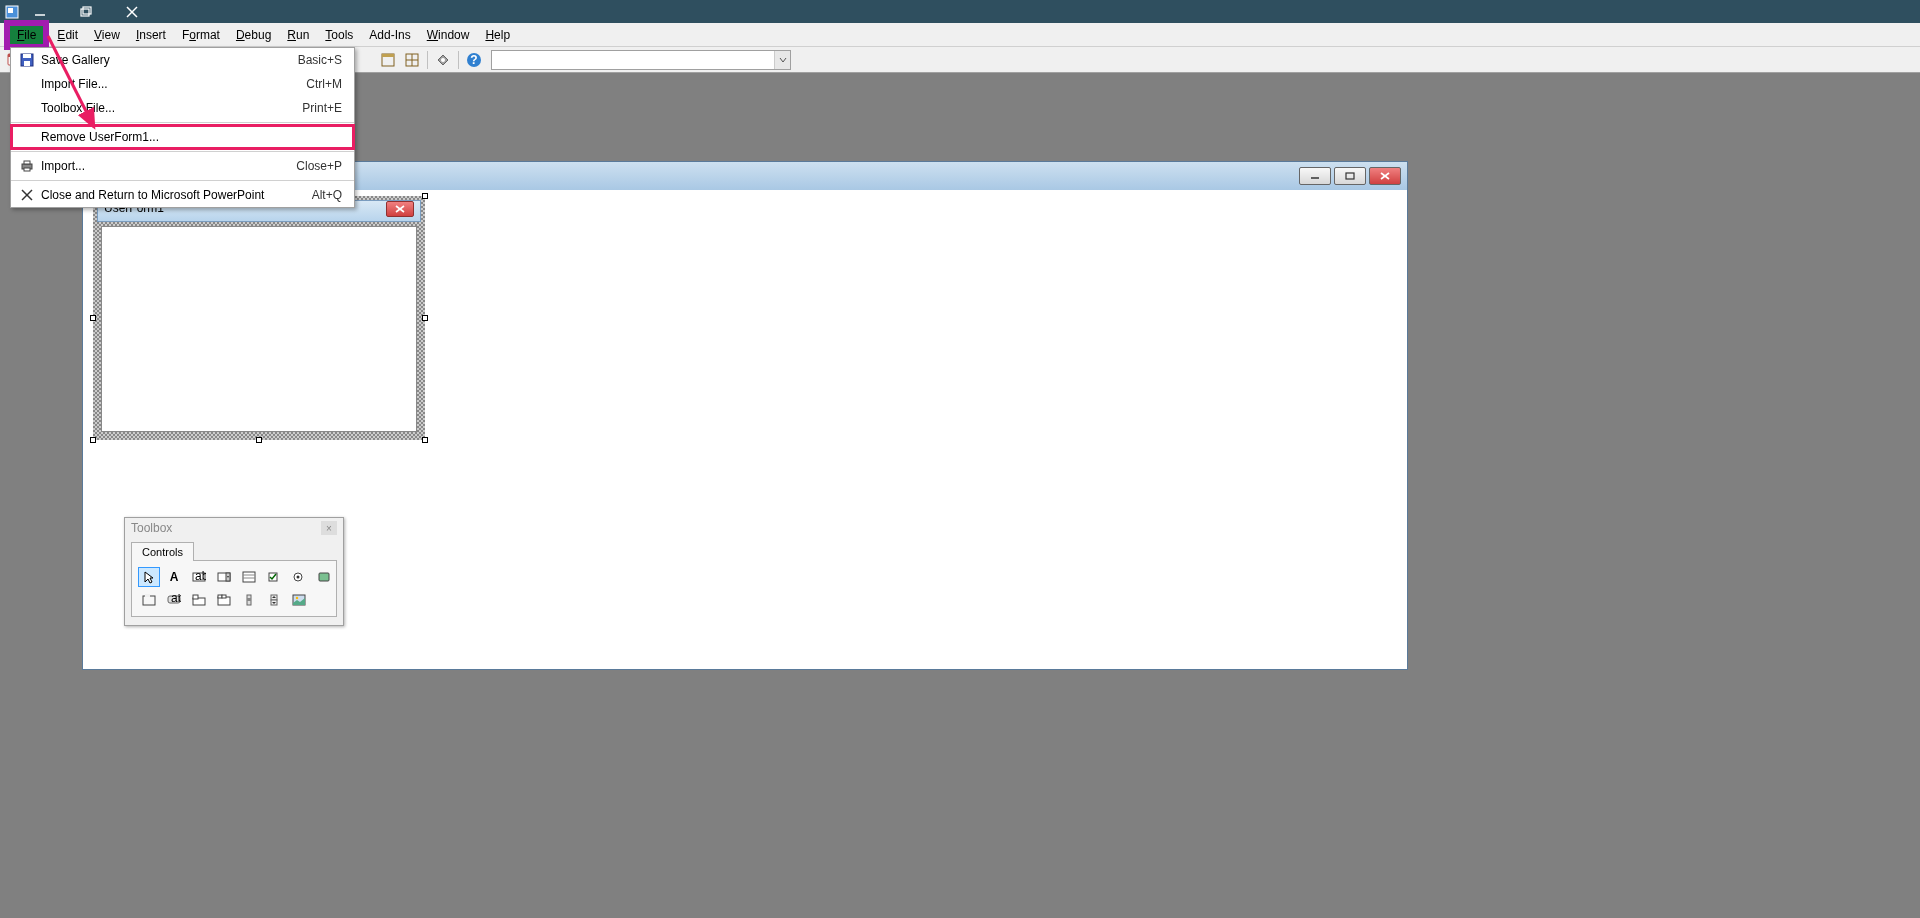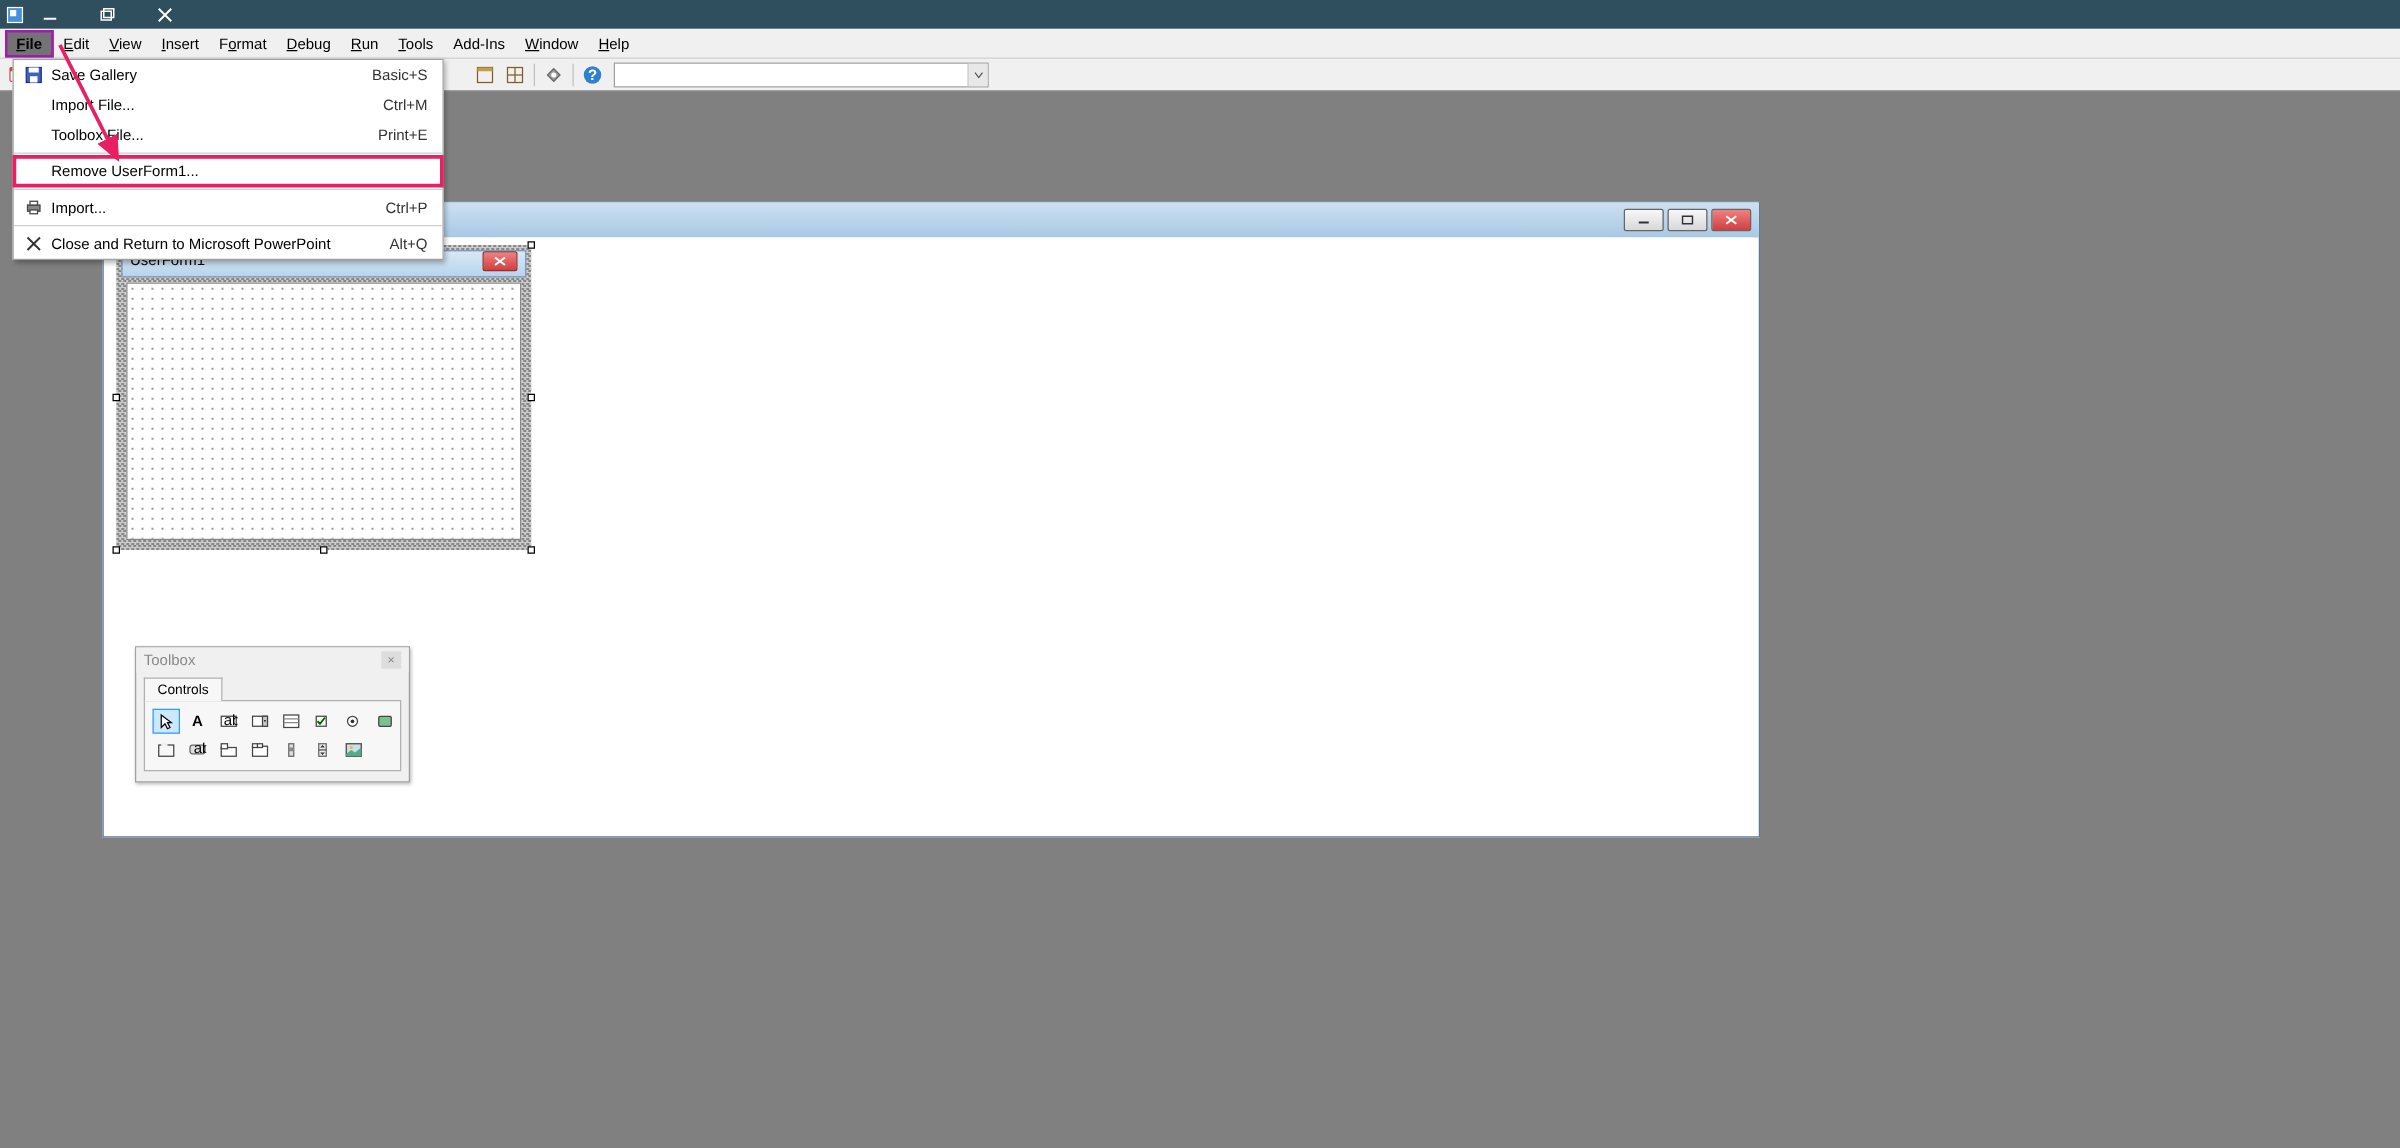--- a/index.html
+++ b/index.html
@@ -7,21 +7,21 @@
 
 .titlebar { background: #2f4f5f; height: 23px; display: flex; align-items: center; color: white; padding: 0 4px; }
 .titlebar-icon { width: 16px; height: 16px; margin-right: 6px; display:inline-flex; align-items:center; justify-content:center;}
 .titlebar-text { flex: 1; font-size: 12px; }
 .titlebar-buttons { display: flex; gap: 18px; padding-right: 8px; }
 .titlebar-btn { width: 28px; height: 20px; display:flex; align-items:center; justify-content:center; color:white; cursor:pointer;}
 
 .menubar { background: #f0f0f0; height: 24px; display: flex; align-items: center; padding: 0 4px; border-bottom: 1px solid #d0d0d0; }
 .menu-item { padding: 6px 8px; cursor: pointer; }
 .menu-item u { text-decoration: underline; }
-.menu-item.active { background: #737373; border: 2px solid #a21caf; padding: 2px 7px; font-weight: bold; }
+.menu-item.active { background: #15803d; border: 6px solid #a21caf; padding: 2px 7px; }
 
 .toolbar { background: #f0f0f0; height: 26px; display: flex; align-items: center; padding: 0 4px; border-bottom: 1px solid #a0a0a0; gap:2px;}
 .tool-btn { width: 22px; height: 22px; display:flex; align-items:center; justify-content:center; cursor:pointer; border:1px solid transparent;}
 .tool-sep { width:1px; height:18px; background:#c0c0c0; margin:0 2px;}
 .tool-combo { width: 300px; height:20px; background:white; border:1px solid #a0a0a0; margin-left:4px; display:flex; align-items:center;}
 .tool-combo-arrow { width:16px; height:100%; background:#e8e8e8; border-left:1px solid #ccc; display:flex; align-items:center; justify-content:center; margin-left:auto;}
 
 .dropdown-menu { position: absolute; left: 10px; top: 47px; width: 345px; background: white; border: 1px solid #a0a0a0; box-shadow: 2px 2px 4px rgba(0,0,0,0.3); z-index: 100; }
 .dropdown-row { display: flex; align-items: center; height: 24px; padding: 0 6px; cursor: pointer; }
 .dropdown-icon { width: 20px; display:flex; align-items:center; justify-content:center;}
@@ -41,21 +41,21 @@
 
 .form-designer { position:absolute; left:6px; top:6px; width:332px; height:244px; }
 .form-border { position:absolute; left:0; top:0; right:0; bottom:0; background:repeating-conic-gradient(#888 0 25%, #ccc 0 50%) 0 0/4px 4px; padding:4px;}
 .form-inner { position:absolute; left:4px; top:4px; right:4px; bottom:4px; }
 .form-caption { height: 22px; background: linear-gradient(#d8e8f5,#b8d4ec); display:flex; align-items:flex-start; padding:0 6px; font-size:12px; border:1px solid #7a9cbf;}
 .form-caption-text { flex:1; }
 .form-close { width:28px; height:16px; background: linear-gradient(#f08080,#d04040); border:1px solid #903030; border-radius:2px; display:flex; align-items:center; justify-content:center; color:white; font-weight:bold; font-size:10px;}
 .form-grid { position:absolute; left:4px; right:4px; top:26px; bottom:4px; border:1px solid #888; background: white; background-image: radial-gradient(#999 0.6px, transparent 0.6px); background-size: 8px 8px; }
 .sel-handle { position:absolute; width:6px; height:6px; background:white; border:1px solid #000;}
 
-.toolbox { position:absolute; left:108px; top:444px; width: 220px; background:#f0f0f0; border:1px solid #a0a0a0; box-shadow: 1px 1px 3px rgba(0,0,0,.3);}
+.toolbox { position:absolute; left:124px; top:444px; width: 220px; background:#f0f0f0; border:1px solid #a0a0a0; box-shadow: 1px 1px 3px rgba(0,0,0,.3);}
 .toolbox-title { height:20px; display:flex; align-items:center; padding:0 6px; background:#f0f0f0; color:#888; font-size:12px;}
 .toolbox-title-text { flex:1;}
 .toolbox-close { width:16px; height:14px; background:#ddd; display:flex; align-items:center; justify-content:center; font-size:10px; cursor:pointer;}
 .toolbox-body { padding:4px 6px 8px 6px;}
 .toolbox-tab { display:inline-block; padding:3px 10px; background:#f0f0f0; border:1px solid #b0b0b0; border-bottom:none; font-size:11px; margin-bottom:-1px; position:relative; z-index:2; background:#f7f7f7;}
 .toolbox-panel { border:1px solid #b0b0b0; padding:6px; background:#f7f7f7;}
 .toolbox-grid { display:grid; grid-template-columns: repeat(8, 22px); gap:3px;}
 .toolbox-tool { width:22px; height:20px; display:flex; align-items:center; justify-content:center; border:1px solid transparent; cursor:pointer; font-size:12px;}
 .toolbox-tool.selected { background:#cce8ff; border:1px solid #3399ff;}
 
@@ -185,21 +185,21 @@
   <div class="dropdown-sep"></div>
   <div class="dropdown-row">
     <span class="dropdown-icon">
         <svg width="14" height="14">
           <rect x="2" y="5" width="10" height="5" fill="#888" stroke="#444"></rect>
           <rect x="4" y="2" width="6" height="3" fill="#fff" stroke="#444"></rect>
           <rect x="4" y="9" width="6" height="3" fill="#fff" stroke="#444"></rect>
         </svg>
       </span>
     <span class="dropdown-label">Import...</span>
-    <span class="dropdown-shortcut">Ctrl+P</span>
+    <span class="dropdown-shortcut">Close+P</span>
   </div>
   <div class="dropdown-sep"></div>
   <div class="dropdown-row">
     <span class="dropdown-icon">
         <svg width="12" height="12">
           <line x1="1" y1="1" x2="11" y2="11" stroke="#333" stroke-width="1.5"></line>
           <line x1="11" y1="1" x2="1" y2="11" stroke="#333" stroke-width="1.5"></line>
         </svg>
       </span>
     <span class="dropdown-label">Close and Return to Microsoft PowerPoint</span>

